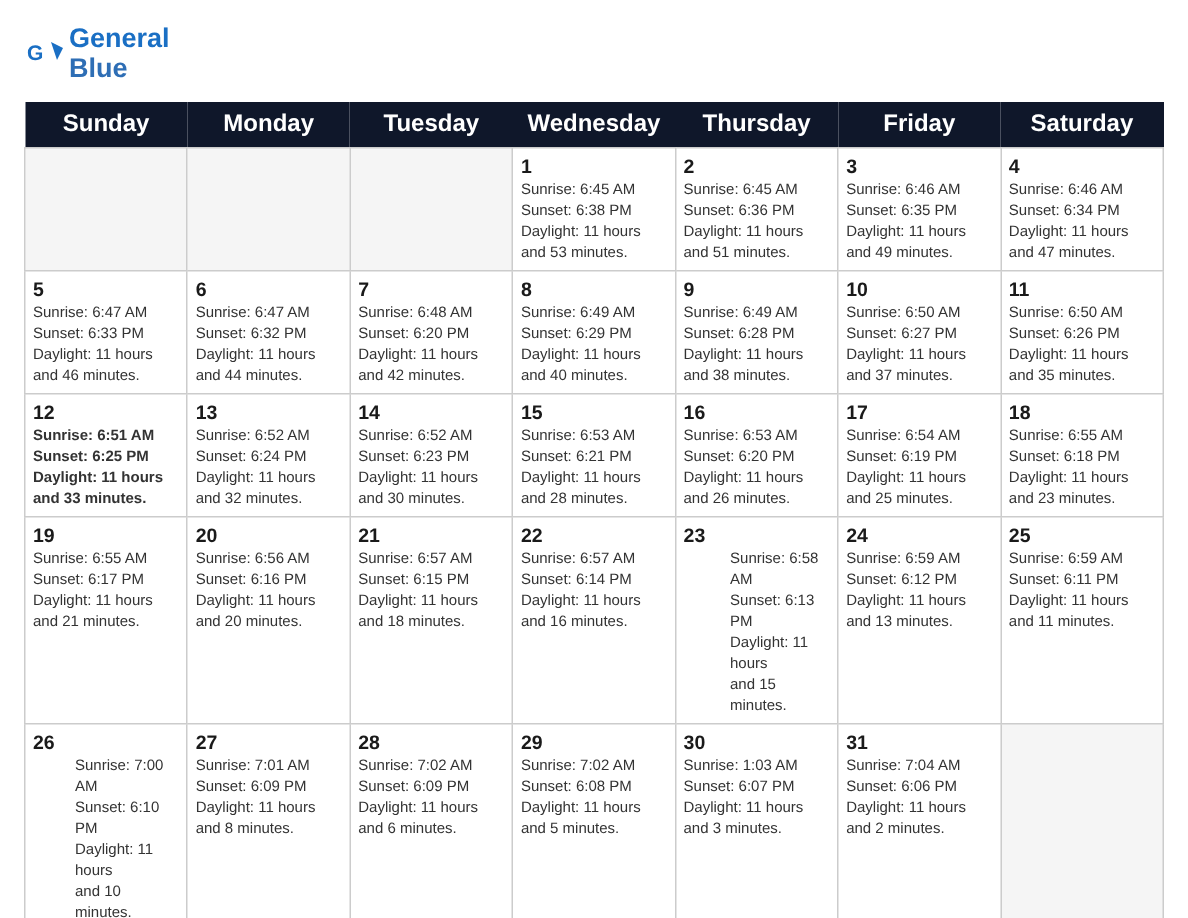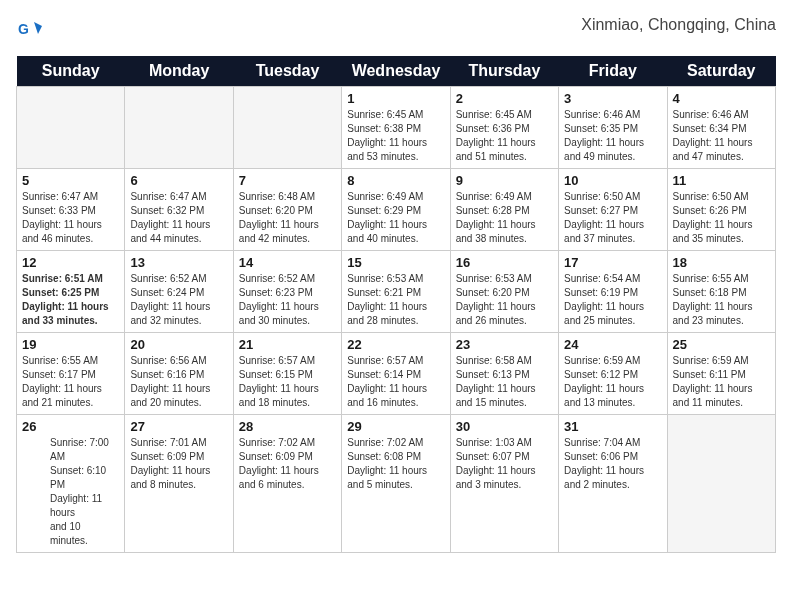--- a/index.html
+++ b/index.html
@@ -83,23 +83,28 @@
   </style>
 </head>
 <body>
 
 <div class="header">
   <div class="logo">
     <svg class="logo-icon" viewBox="0 0 28 28">
       <text x="2" y="18" font-size="14" font-weight="bold" fill="#1a6fc4">G</text>
       <polygon points="18,6 26,10 22,18" fill="#1a6fc4"></polygon>
     </svg>
+    <div>
+      <div class="logo-text">
+        <span>General</span><br>
+        <span style="color:#2e6eb5;">Blue</span>
+      </div>
+    </div>
   </div>
   <div class="title-area">
-    <div class="location">Xinmiao, Chongqing, China</div>
   </div>
 </div>
 
 <table>
   <thead>
     <tr>
     <th>Sunday</th>
         <th>Monday</th>
         <th>Tuesday</th>
         <th>Wednesday</th>
@@ -268,21 +273,21 @@
         </td>
         <td>
           <div class="day-num">22</div>
           <div class="day-info" style="white-space: pre-line;">Sunrise: 6:57 AM
 Sunset: 6:14 PM
 Daylight: 11 hours
 and 16 minutes.</div>
         </td>
         <td>
           <div class="day-num">23</div>
-          <div class="day-info" style="white-space: pre-line;">Sunrise: 6:58 AM
+          <div class="day-info" style="white-space: pre-line; margin-left: 31px;">Sunrise: 6:58 AM
 Sunset: 6:13 PM
 Daylight: 11 hours
 and 15 minutes.</div>
         </td>
         <td>
           <div class="day-num">24</div>
           <div class="day-info" style="white-space: pre-line;">Sunrise: 6:59 AM
 Sunset: 6:12 PM
 Daylight: 11 hours
 and 13 minutes.</div>

